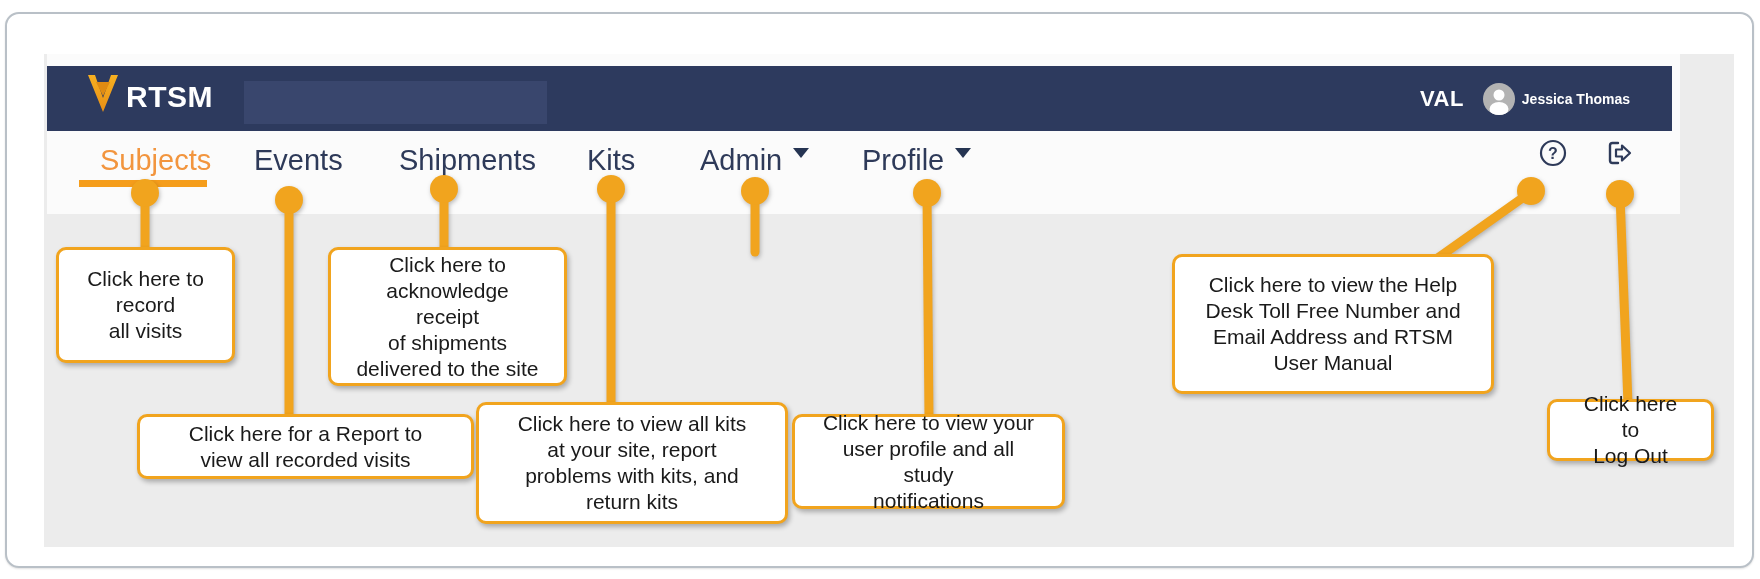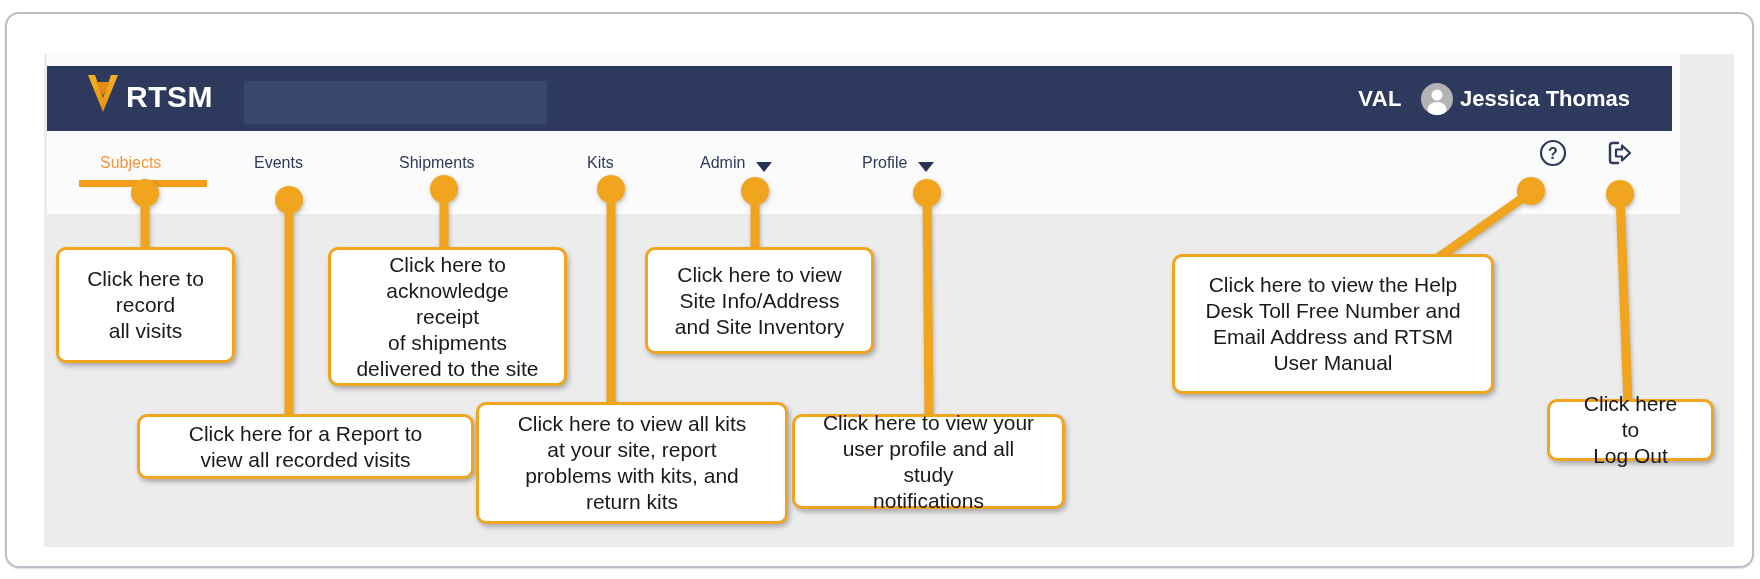--- a/index.html
+++ b/index.html
@@ -14,24 +14,24 @@
   .gray-bg{position:absolute;left:37px;top:40px;width:1690px;height:493px;background:#ececec;}
   
   .header-white{position:absolute;left:40px;top:40px;width:1633px;height:160px;background:#fbfbfb;}
   
   .navy-bar{position:absolute;left:40px;top:52px;width:1625px;height:65px;background:#2d3a5e;}
   .navy-panel{position:absolute;left:197px;top:15px;width:303px;height:43px;background:#39466d;}
   .logo-wrap{position:absolute;left:38px;top:6px;display:flex;align-items:flex-end;gap:5px;}
   .logo-text{color:#ffffff;font-size:30px;font-weight:700;letter-spacing:0.5px;}
   .user-cluster{position:absolute;right:42px;top:0;height:65px;display:flex;align-items:center;gap:6px;}
   .env-label{color:#ffffff;font-size:22px;font-weight:700;letter-spacing:0.5px;margin-right:12px;}
-  .user-name{color:#ffffff;font-size:22px;font-weight:700;}
+  .user-name{color:#ffffff;font-size:14px;font-weight:700;}
   
-  .nav-item{position:absolute;top:130px;height:28px;display:flex;align-items:flex-end;
-            font-size:16px;color:#2e3a59;cursor:pointer;}
+  .nav-item{position:absolute;top:130px;height:28px;display:flex;align-items:flex-start;
+            font-size:29px;color:#2e3a59;cursor:pointer;}
   .nav-item.active{color:#f2953e;}
   .caret{width:0;height:0;border-left:8px solid transparent;border-right:8px solid transparent;
          border-top:10px solid #253452;margin-left:11px;margin-top:4px;}
   .active-underline{position:absolute;left:72px;top:166px;width:128px;height:7px;background:#f59d1b;}
   .nav-icon{position:absolute;top:124px;width:32px;height:30px;cursor:pointer;}
   
   .connectors{position:absolute;left:0;top:0;width:1760px;height:579px;pointer-events:none;
               filter:drop-shadow(1px 2px 2px rgba(0,0,0,0.25));}
   
   .callout{position:absolute;box-sizing:border-box;background:#ffffff;border:3px solid #f1a41e;
@@ -140,23 +140,20 @@
     <div class="callout" style="left:130px; top:400px; width:337px; height:65px;">Click here for a Report to
 view all recorded visits</div>
     <div class="callout" style="left:321px; top:233px; width:239px; height:139px;">Click here to
 acknowledge receipt
 of shipments
 delivered to the site</div>
     <div class="callout" style="left:469px; top:388px; width:312px; height:122px;">Click here to view all kits
 at your site, report
 problems with kits, and
 return kits</div>
-    <div class="callout" style="left:638px; top:233px; width:229px; height:107px;">Click here to view
-Site Info/Address
-and Site Inventory</div>
     <div class="callout" style="left:785px; top:400px; width:273px; height:95px;">Click here to view your
 user profile and all study
 notifications</div>
     <div class="callout" style="left:1165px;top:240px; width:322px; height:140px;">Click here to view the Help
 Desk Toll Free Number and
 Email Address and RTSM
 User Manual</div>
     <div class="callout" style="left:1540px;top:385px; width:167px; height:62px;">Click here to
 Log Out</div>
   </div>

